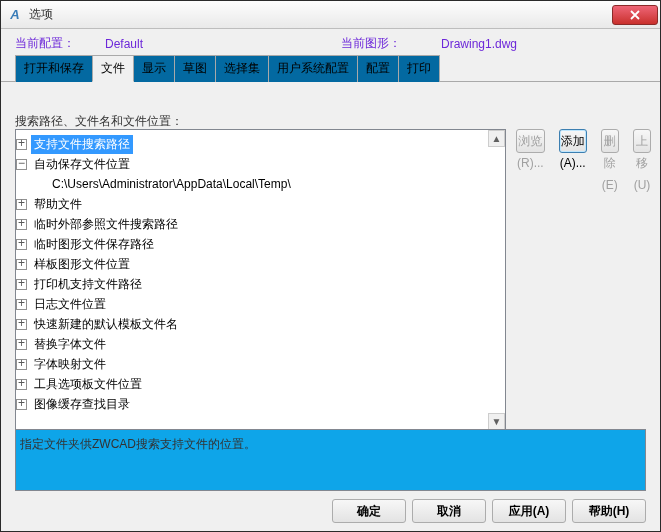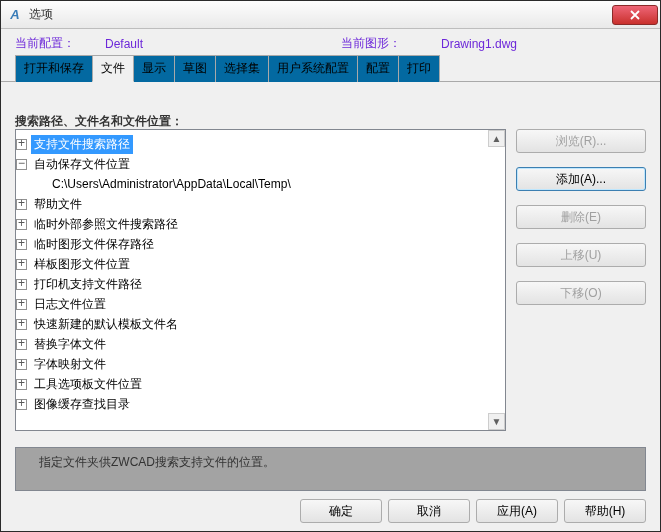--- a/index.html
+++ b/index.html
@@ -15,42 +15,42 @@
   .info-row { display:flex; align-items:center; padding:6px 14px 2px; color:#6d28d9; }
   .info-row .lbl { width:90px; }
   .info-row .val { width:200px; }
   .info-row .lbl2 { width:100px;margin-left:36px; }
 
   .tabs { display:flex; padding:0 14px; border-bottom:1px solid #a9a9a9; }
   .tab { padding:4px 8px; border:1px solid #a9a9a9; border-bottom:none; background:#0369a1; margin-right:-1px; cursor:pointer; position:relative; top:1px; }
   .tab.active { background:#f0f0f0; border-bottom:1px solid #f0f0f0; z-index:2; }
 
   .tab-body { position:absolute; top:78px; bottom:40px; left:14px; right:14px; }
-  .group-label { margin:6px 0; color:#333;font-weight:bold; }
+  .group-label { margin:6px 0; color:#333; }
   .tree-wrap { position:absolute; top:22px; bottom:60px; left:0; right:140px; }
   .tree { position:absolute; inset:0; border:1px solid #828790; background:#fff; overflow:auto; padding:4px 0; }
-  .buttons { position:absolute; top:22px; right:0; width:130px; display:flex; flex-direction:column; gap:14px; }
+  .buttons { position:absolute; top:22px; right:0; width:130px; display:flex; flex-direction:row; gap:14px; }
   .btn { height:24px; border:1px solid #acacac; background:linear-gradient(#f7f7f7,#e3e3e3); border-radius:3px; cursor:pointer; text-align:center; line-height:22px; }
   .btn.primary { border-color:#3c7fb1; box-shadow:0 0 0 1px #bee6fd inset; }
   .btn.disabled { color:#a0a0a0; cursor:default; }
-  .desc { position:absolute; bottom:0; left:0; right:0; height:44px; border:1px solid #828790; background:#a3a3a3; padding:6px 23px; color:#333; }
+  .desc { position:absolute; bottom:0; left:0; right:0; height:62px; border:1px solid #828790; background:#0ea5e9; padding:6px 4px; color:#333; }
 
   .node { display:flex; align-items:center; height:20px; white-space:nowrap; }
   .expander { width:11px; height:11px; border:1px solid #919191; background:#fff; display:flex; align-items:center; justify-content:center; font-size:10px; line-height:1; cursor:pointer; margin-right:4px; color:#595959; font-family:monospace; }
   .expander .m { position:relative; top:-1px; }
   .node-label { padding:1px 3px;text-align:center; }
   .node-label.selected { background:#3399ff; color:#fff; }
   .leaf-pad { display:inline-block; width:15px; }
   .guide { color:#bbb; display:inline-block; width:18px; text-align:center; font-family:monospace; }
   .scroll-up, .scroll-down { position:absolute; right:1px; width:17px; height:17px; background:#f0f0f0; border:1px solid #cdcdcd; display:flex; align-items:center; justify-content:center; cursor:pointer; font-size:10px; color:#606060; }
   .scroll-up { top:1px; }
   .scroll-down { bottom:1px; }
 
   .footer { position:absolute; bottom:8px; right:14px; display:flex; gap:6px; }
-  .footer .btn { width:82px; }
+  .footer .btn { width:74px;font-weight:bold; }
 </style>
 </head>
 <body>
 
 <div class="window">
   <div class="titlebar">
     <span class="app-icon">A</span>
     <span class="title">选项</span>
     <div class="close-btn">
       <svg viewBox="0 0 10 10">

